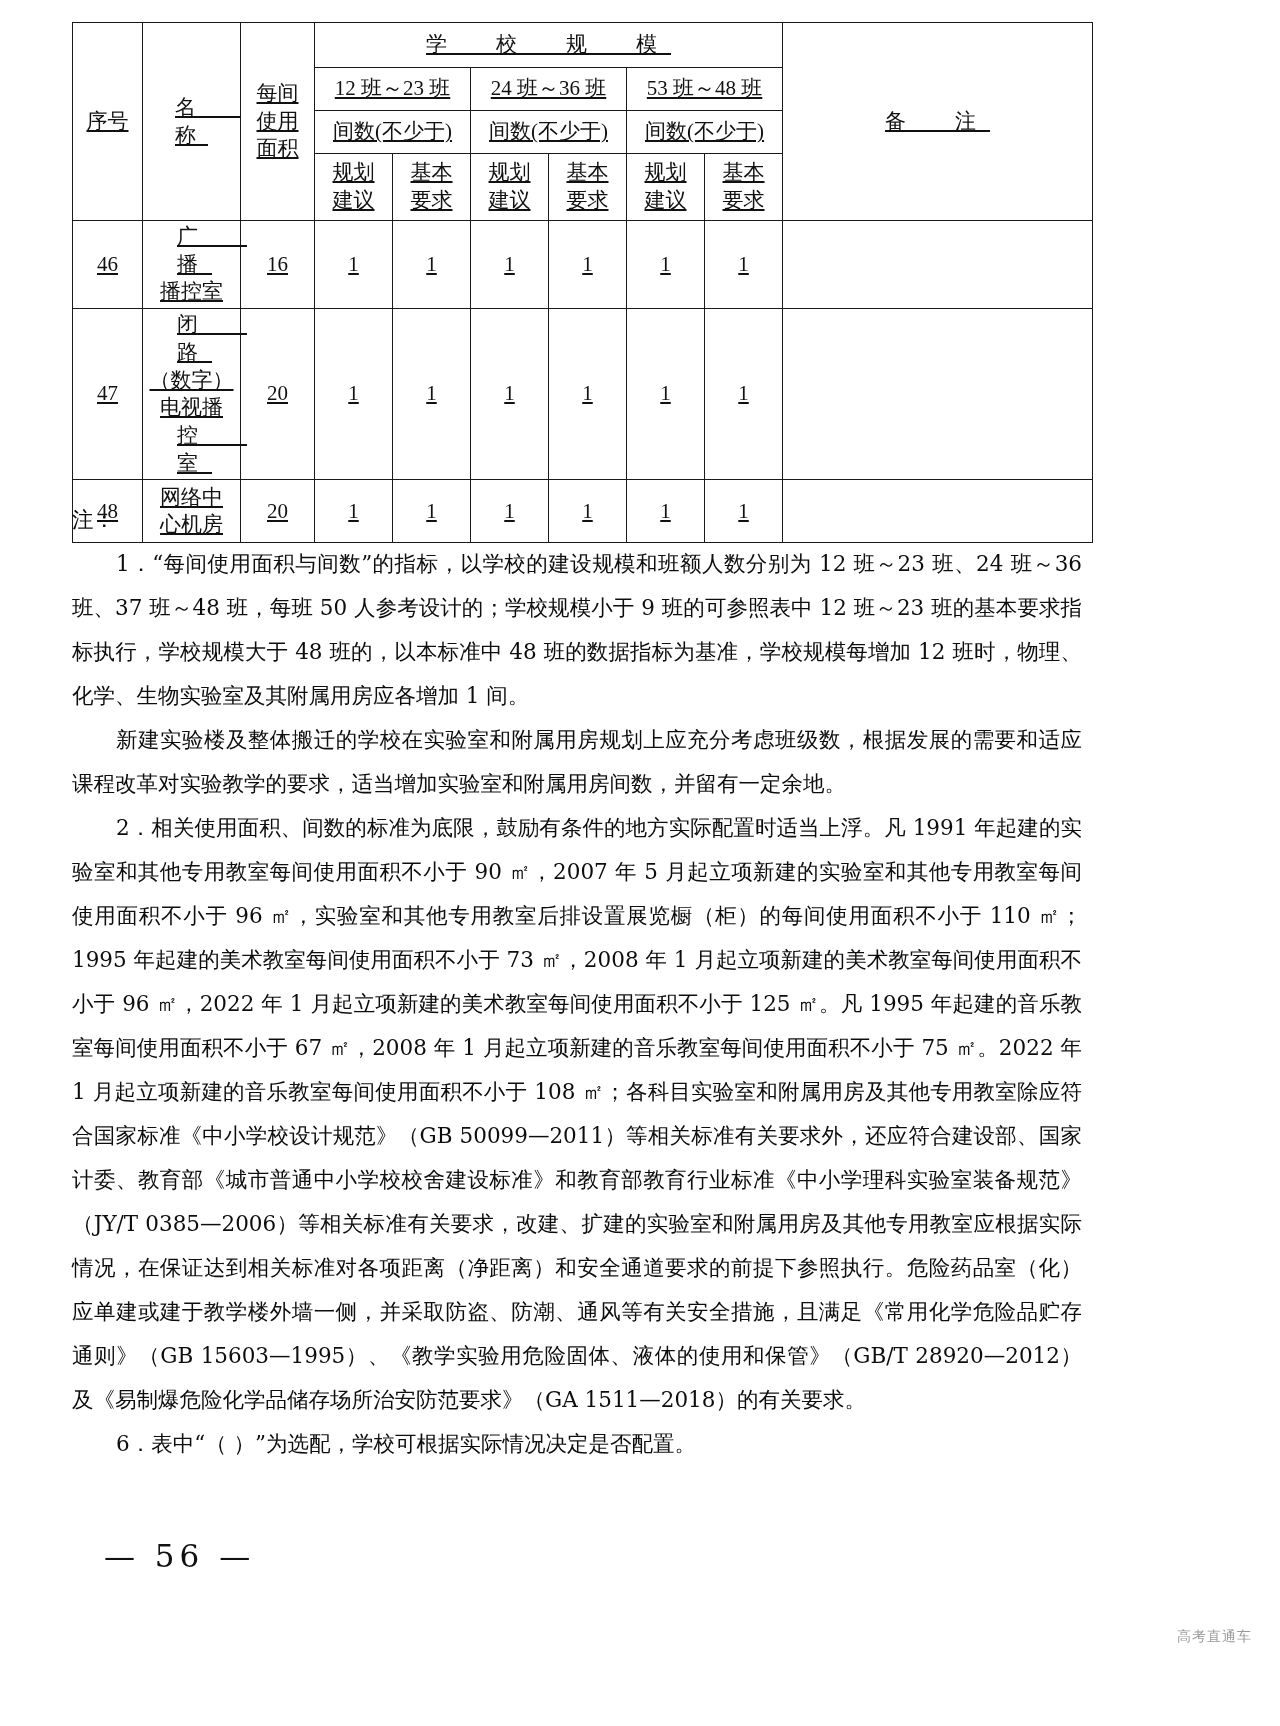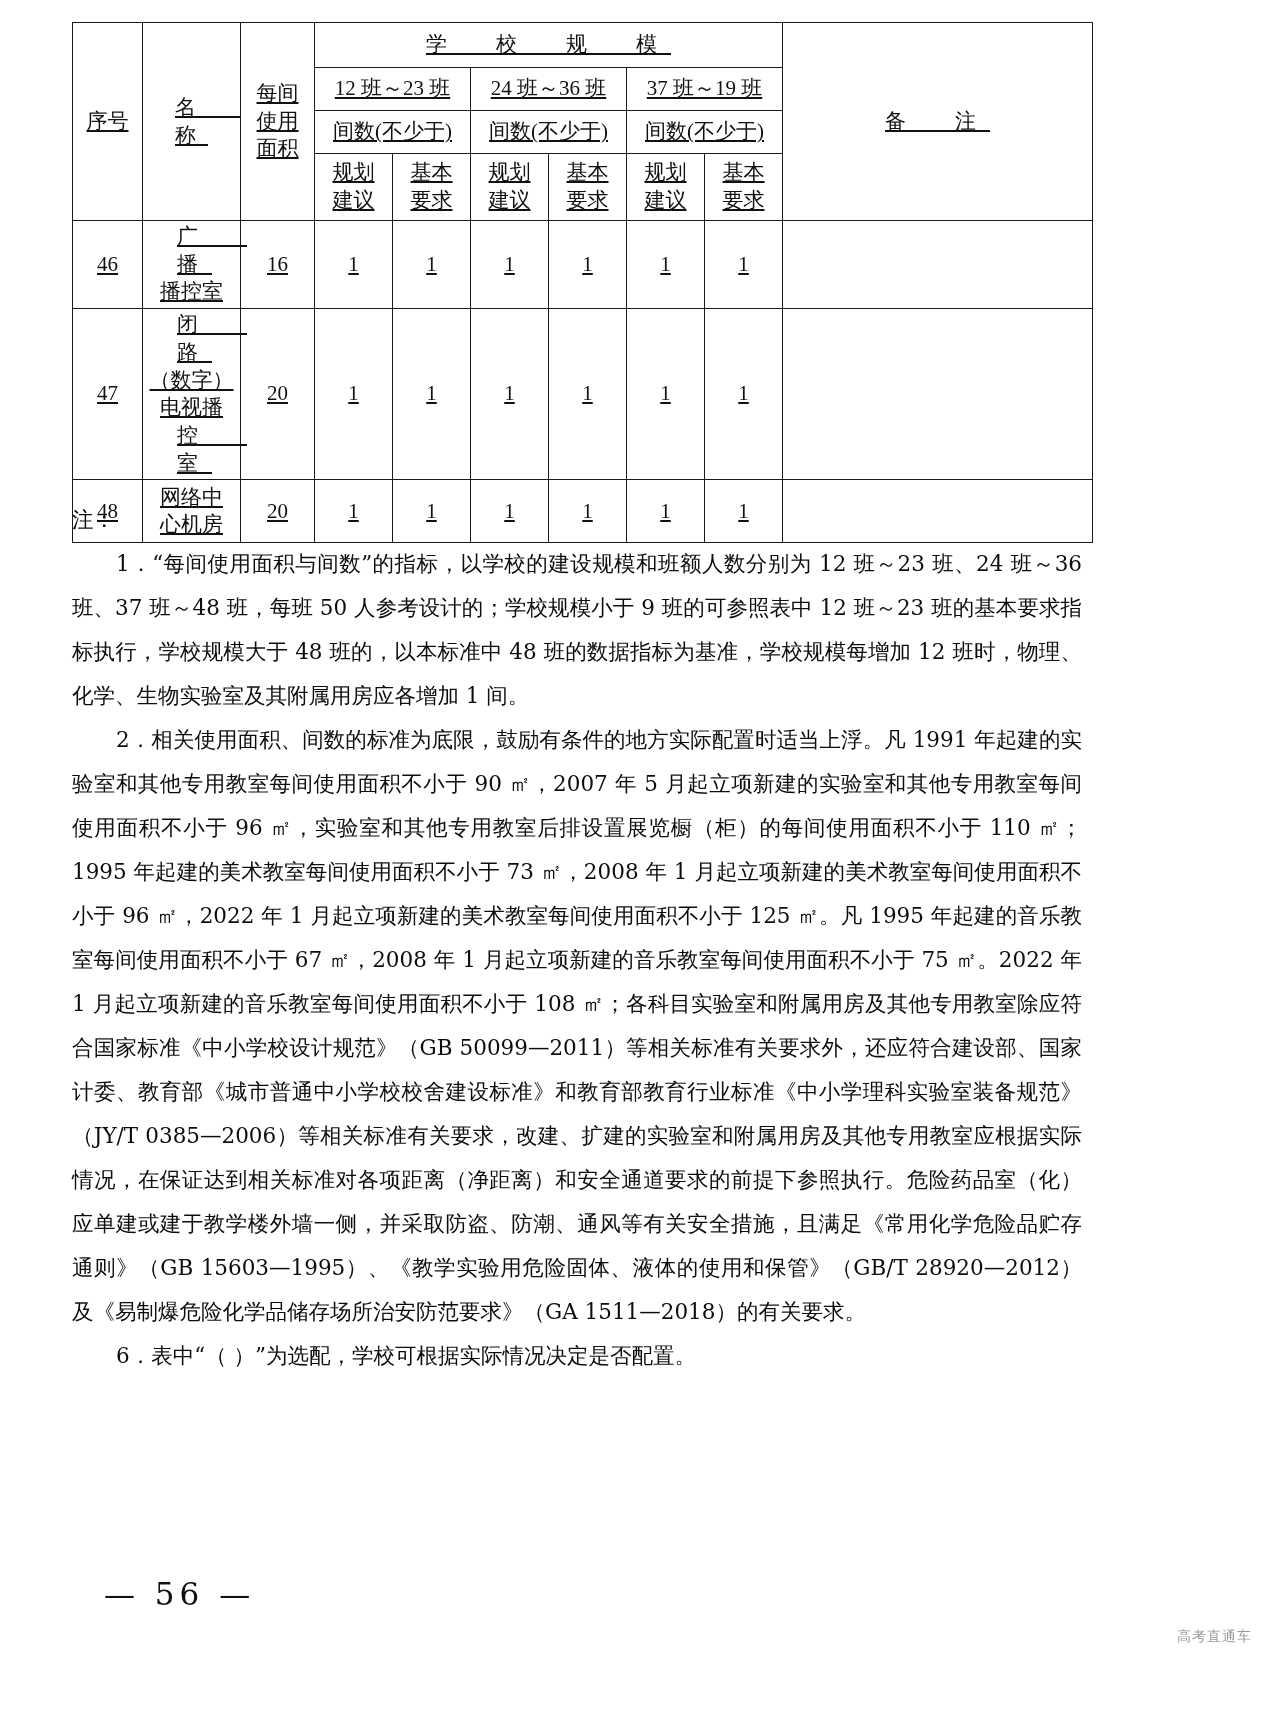--- a/index.html
+++ b/index.html
@@ -96,21 +96,20 @@
 
   
   .page-number {
     position: absolute;
     left: 104px;
     top: 1538px;
     font-family: "DejaVu Serif", "Liberation Serif", serif;
     font-size: 31px;
     letter-spacing: 5px;
     color: #111;
-    margin-top: 38px;
   }
 
   .watermark {
     position: absolute;
     right: 28px;
     top: 1628px;
     font-family: "DejaVu Sans", "Liberation Sans", sans-serif;
     font-size: 14px;
     color: #9a9a9a;
     letter-spacing: 1px;
@@ -143,21 +142,21 @@
             <div>每间</div>
             <div>使用</div>
             <div>面积</div>
           </td>
           <td colspan="6" class="hdr-scale">学　校　规　模</td>
           <td rowspan="4" class="hdr-remark">备　注</td>
         </tr>
         <tr>
           <td colspan="2" class="hdr-band">12 班～23 班</td>
           <td colspan="2" class="hdr-band">24 班～36 班</td>
-          <td colspan="2" class="hdr-band">37 班～19 班</td>
+          <td colspan="2" class="hdr-band">53 班～48 班</td>
         </tr>
         <tr>
           <td colspan="2" class="hdr-rooms">间数(不少于)</td>
           <td colspan="2" class="hdr-rooms">间数(不少于)</td>
           <td colspan="2" class="hdr-rooms">间数(不少于)</td>
         </tr>
         <tr>
           <td class="hdr-sub">
               <div>规划</div>
               <div>建议</div>
@@ -232,20 +231,21 @@
           <td>1</td>
           <td></td>
         </tr>
       </tbody>
     </table>
   </div>
 
   <div class="notes">
     <p class="note-label">注：</p>
     <p class="indent2">1．“每间使用面积与间数”的指标，以学校的建设规模和班额人数分别为 12 班～23 班、24 班～36 班、37 班～48 班，每班 50 人参考设计的；学校规模小于 9 班的可参照表中 12 班～23 班的基本要求指标执行，学校规模大于 48 班的，以本标准中 48 班的数据指标为基准，学校规模每增加 12 班时，物理、化学、生物实验室及其附属用房应各增加 1 间。</p>
+    <p class="indent2 gap-before">新建实验楼及整体搬迁的学校在实验室和附属用房规划上应充分考虑班级数，根据发展的需要和适应课程改革对实验教学的要求，适当增加实验室和附属用房间数，并留有一定余地。</p>
     <p class="indent2 gap-before">2．相关使用面积、间数的标准为底限，鼓励有条件的地方实际配置时适当上浮。凡 1991 年起建的实验室和其他专用教室每间使用面积不小于 90 ㎡，2007 年 5 月起立项新建的实验室和其他专用教室每间使用面积不小于 96 ㎡，实验室和其他专用教室后排设置展览橱（柜）的每间使用面积不小于 110 ㎡；1995 年起建的美术教室每间使用面积不小于 73 ㎡，2008 年 1 月起立项新建的美术教室每间使用面积不小于 96 ㎡，2022 年 1 月起立项新建的美术教室每间使用面积不小于 125 ㎡。凡 1995 年起建的音乐教室每间使用面积不小于 67 ㎡，2008 年 1 月起立项新建的音乐教室每间使用面积不小于 75 ㎡。2022 年 1 月起立项新建的音乐教室每间使用面积不小于 108 ㎡；各科目实验室和附属用房及其他专用教室除应符合国家标准《中小学校设计规范》（GB 50099—2011）等相关标准有关要求外，还应符合建设部、国家计委、教育部《城市普通中小学校校舍建设标准》和教育部教育行业标准《中小学理科实验室装备规范》（JY/T 0385—2006）等相关标准有关要求，改建、扩建的实验室和附属用房及其他专用教室应根据实际情况，在保证达到相关标准对各项距离（净距离）和安全通道要求的前提下参照执行。危险药品室（化）应单建或建于教学楼外墙一侧，并采取防盗、防潮、通风等有关安全措施，且满足《常用化学危险品贮存通则》（GB 15603—1995）、《教学实验用危险固体、液体的使用和保管》（GB/T 28920—2012）及《易制爆危险化学品储存场所治安防范要求》（GA 1511—2018）的有关要求。</p>
     <p class="indent2 gap-before">6．表中“（ ）”为选配，学校可根据实际情况决定是否配置。</p>
   </div>
 
   <div class="page-number">— 56 —</div>
   <div class="watermark">高考直通车</div>
 
 </div>
 
 </body></html>

